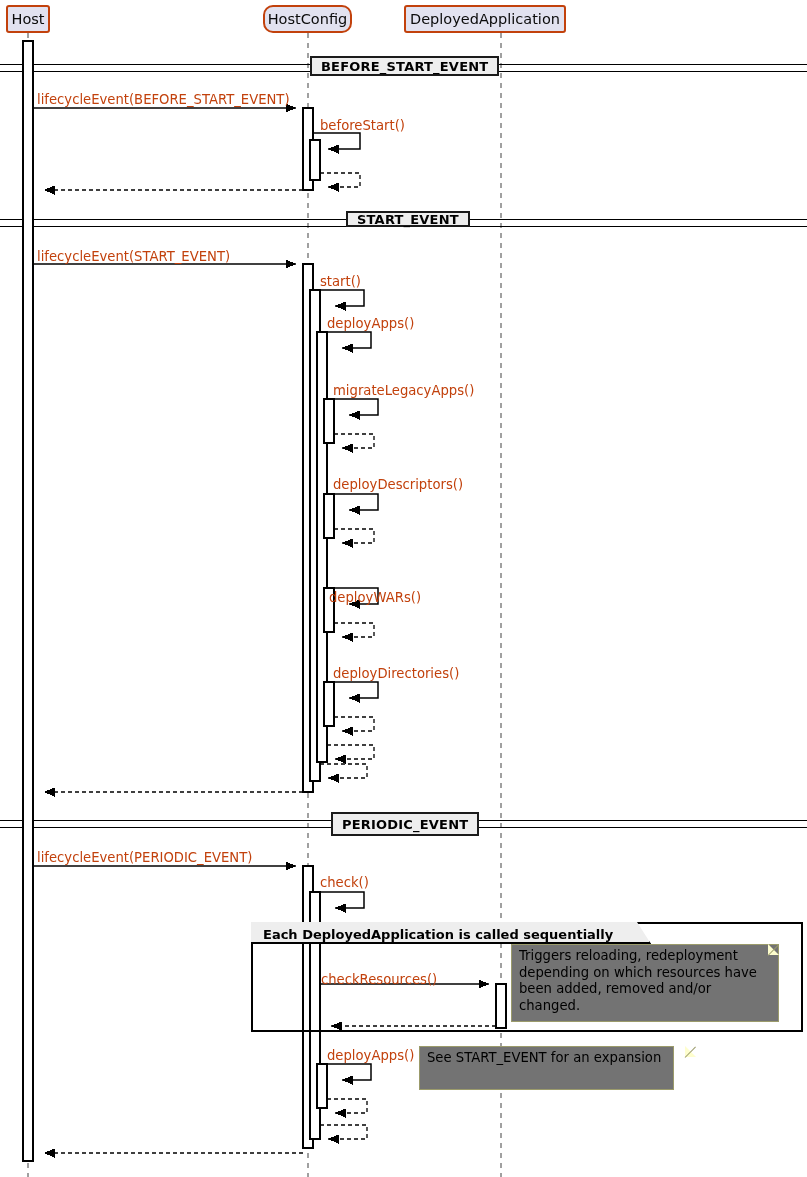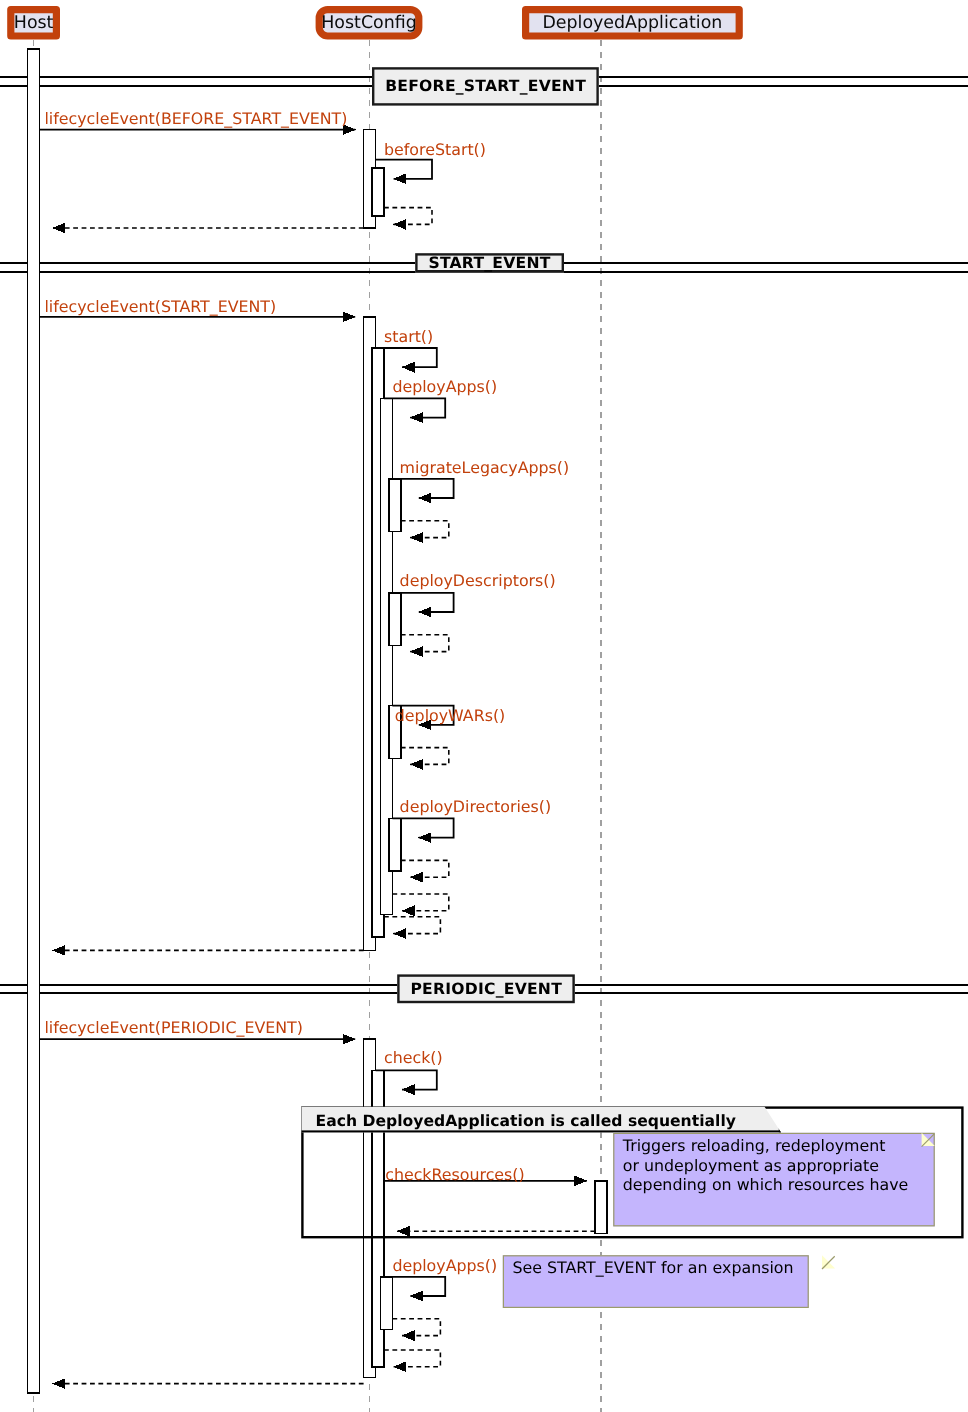--- a/index.html
+++ b/index.html
@@ -5,21 +5,21 @@
   html,body{margin:0;padding:0;background:#ffffff;}
   body{
     font-family:"DejaVu Sans","Liberation Sans",sans-serif;
     width:807px;height:1177px;position:relative;overflow:hidden;
     -webkit-font-smoothing:antialiased;
   }
   #canvas{position:absolute;left:0;top:0;width:807px;height:1177px;}
   
   .participant{
     position:absolute;box-sizing:border-box;
-    background:#E2E2F0;border:6px solid #c2410c;
+    background:#E2E2F0;border:2px solid #c2410c;
     border-radius:3px;
     display:flex;align-items:center;justify-content:center;
     font-size:14.5px;color:#0b0b0b;
     box-shadow:0 0 0 0 rgba(0,0,0,0);
   }
   
   .divider-label{
     position:absolute;box-sizing:border-box;
     background:#EEEEEE;border:2px solid #1b1b1b;
     display:flex;align-items:center;justify-content:center;
@@ -36,21 +36,21 @@
   }
   .frame-tab{
     position:absolute;box-sizing:border-box;
     background:#EEEEEE;border:2px solid #000;border-left:none;border-top:none;
     font-size:13px;font-weight:bold;color:#000;white-space:nowrap;
     display:flex;align-items:flex-end;padding-left:12px;
   }
   
   .note{
     position:absolute;box-sizing:border-box;
-    background:#c4b5fd;border:1px solid #9B9B6B;
+    background:#737373;border:1px solid #9B9B6B;
     font-size:13.2px;color:#000;line-height:16.5px;
     padding:3px 6px 3px 7px;
   }
   .note-fold{
     position:absolute;width:0;height:0;
     border-left:11px solid #FEFECE;
     border-top:11px solid transparent;
     pointer-events:none;
   }
   .note-fold-edge{
@@ -153,25 +153,25 @@
     <line x1="303" y1="1153" x2="44" y2="1153" stroke="#000" stroke-width="1.3" stroke-dasharray="4,3" marker-end="url(#solidHeadL)"></line>
   </g>
 </svg>
 
 <div class="participant" style="left:6px;top:5px;width:44px;height:28px;">
   <span>Host</span>
 </div>
 <div class="participant" style="left:263px;top:5px;width:89px;height:28px;border-radius:10px;">
   <span>HostConfig</span>
 </div>
-<div class="participant" style="left:435px;top:5px;width:184px;height:28px;">
+<div class="participant" style="left:404px;top:5px;width:162px;height:28px;">
   <span>DeployedApplication</span>
 </div>
 
-<div class="divider-label" style="left:310px;top:56px;height:32px;text-align:right;">
+<div class="divider-label" style="left:310px;top:56px;height:20px;text-align:right;">
   <span>BEFORE_START_EVENT</span>
 </div>
 <div class="divider-label" style="left:346px;top:211px;height:16px;">
   <span>START_EVENT</span>
 </div>
 <div class="divider-label" style="left:331px;top:812px;height:24px;">
   <span>PERIODIC_EVENT</span>
 </div>
 
 <div class="msg" style="left:37px;top:92px;"><span>lifecycleEvent(BEFORE_START_EVENT)</span></div>
@@ -189,22 +189,22 @@
 <div class="msg" style="left:327px;top:1048px;"><span>deployApps()</span></div>
 
 <div class="frame" style="left:251px;top:922px;width:552px;height:110px;"></div>
 <div class="frame-tab" style="left:251px;top:922px;height:22px;width:400px;
             clip-path:polygon(0 0, calc(100% - 14px) 0, 100% 100%, 0 100%);">
   <span>Each DeployedApplication is called sequentially</span>
 </div>
 
 <div class="note" style="left:511px;top:944px;width:268px;height:78px;">
   <div>Triggers reloading, redeployment</div>
-  <div>or undeployment as appropriate</div>
   <div>depending on which resources have</div>
+  <div>been added, removed and/or changed.</div>
 </div>
 <div class="note-fold" style="left:768px;top:944px;"></div>
 <div class="note-fold-edge" style="left:768px;top:955px;"></div>
 
 <div class="note" style="left:419px;top:1046px;width:255px;height:44px;">
   <div>See START_EVENT for an expansion</div>
 </div>
 <div class="note-fold" style="left:685px;top:1046px;"></div>
 <div class="note-fold-edge" style="left:685px;top:1057px;"></div>
 

